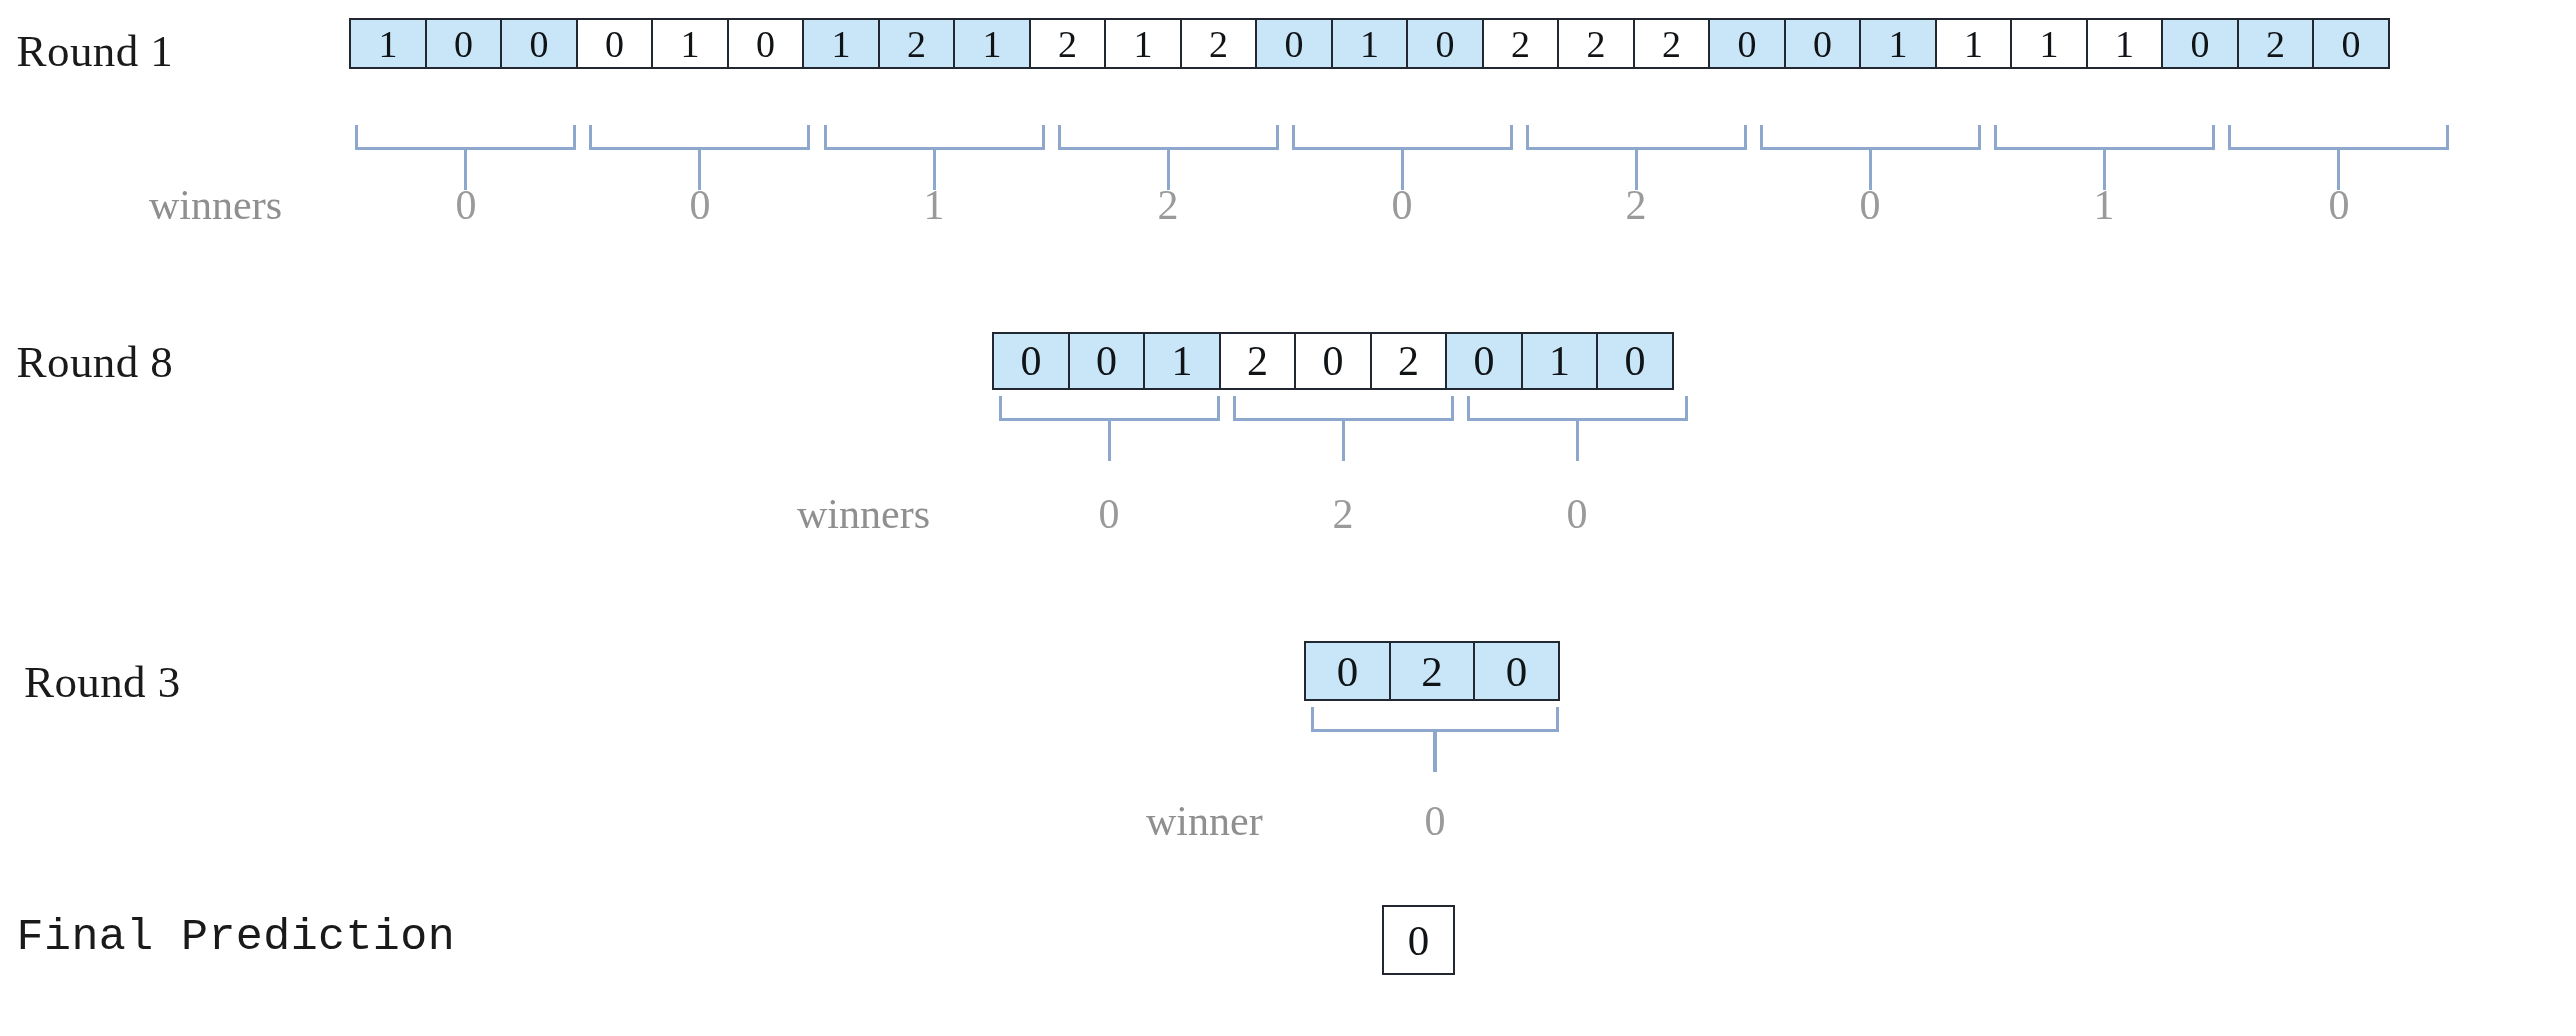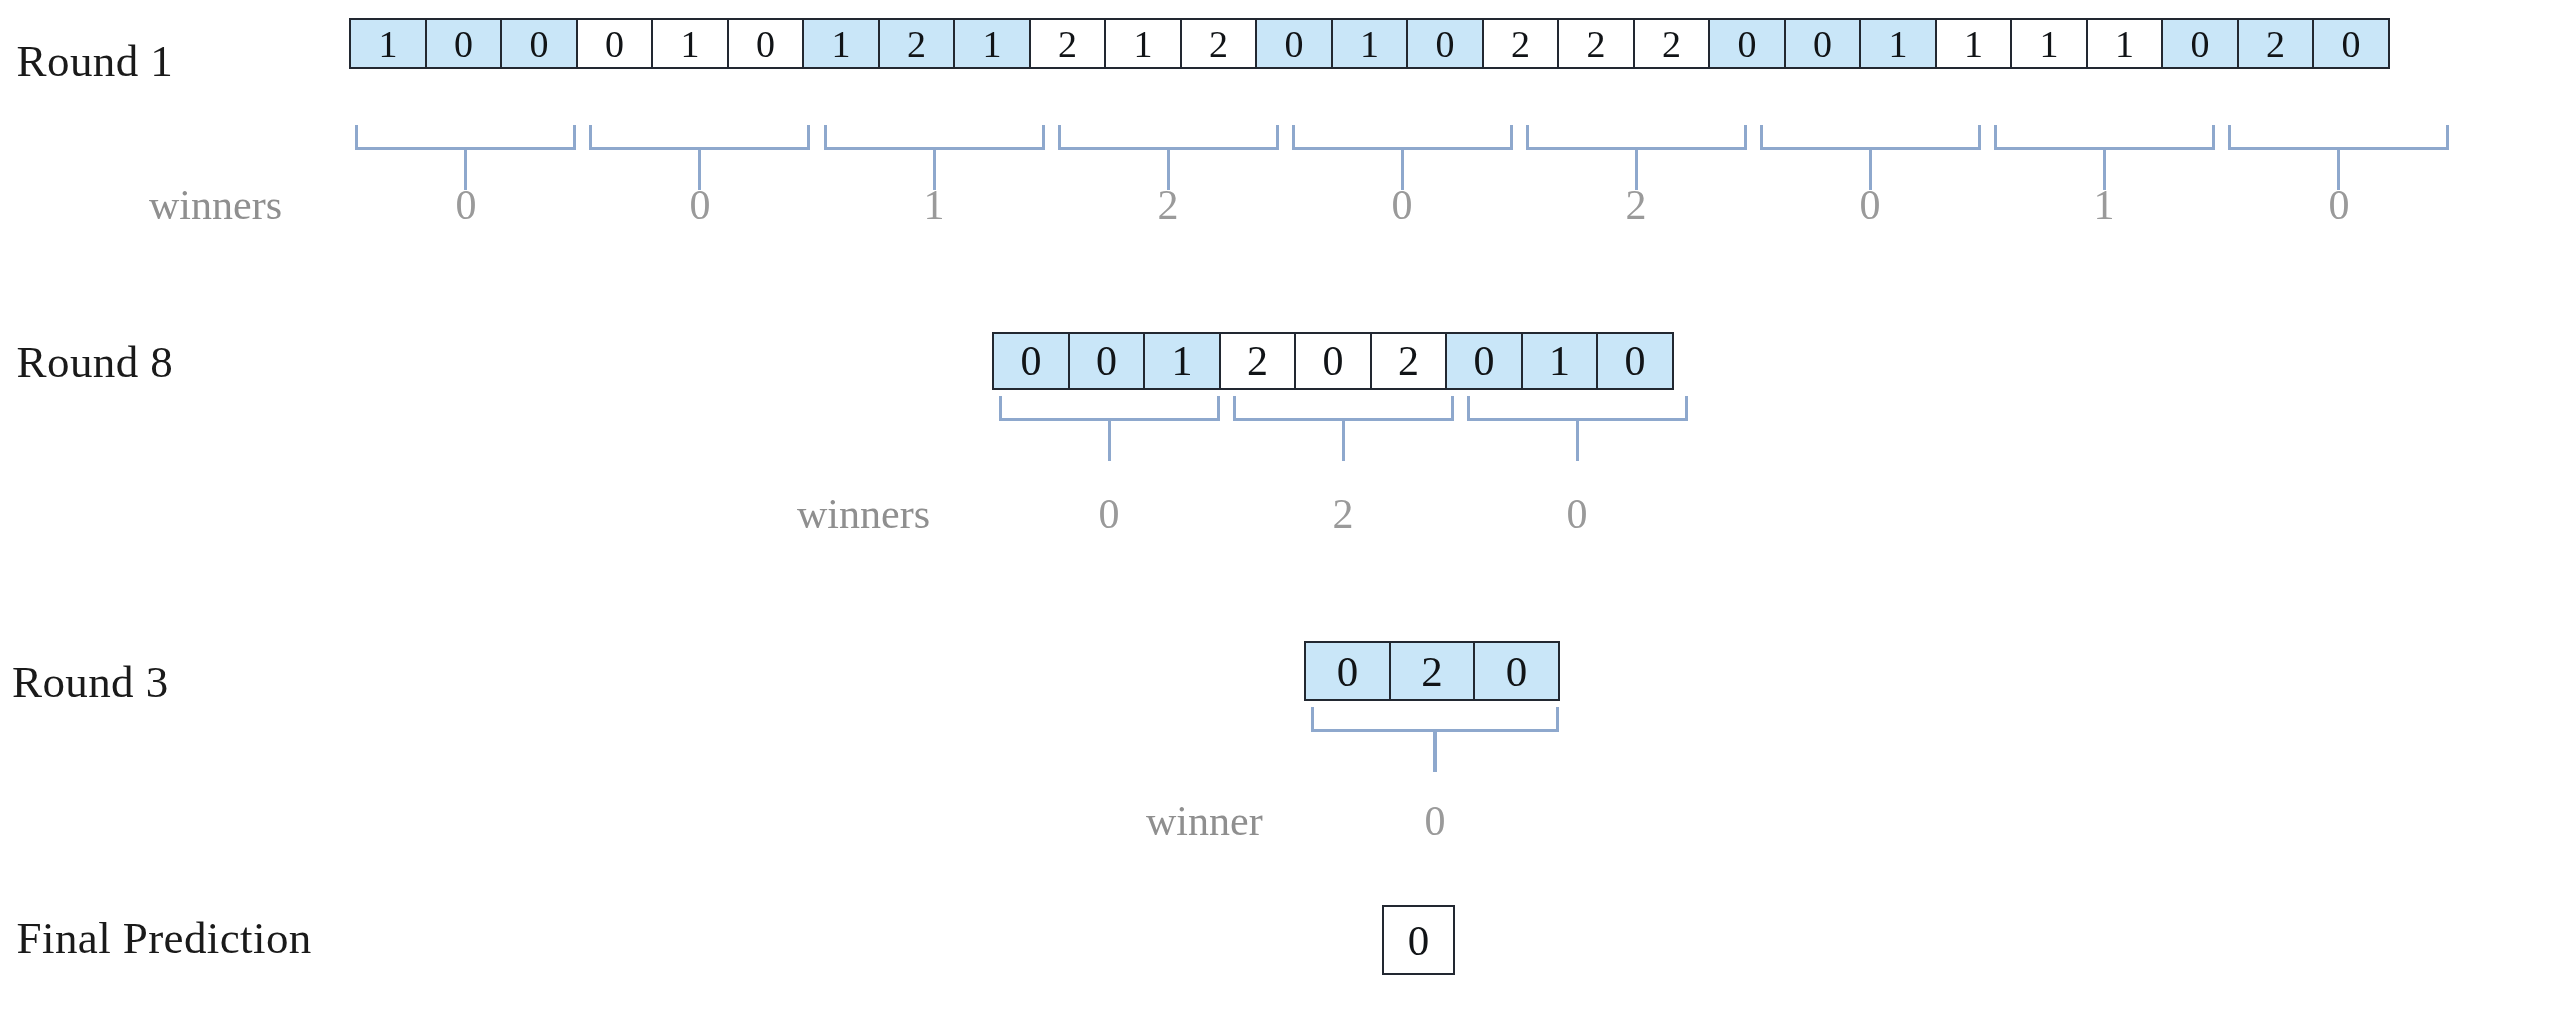--- a/index.html
+++ b/index.html
@@ -78,21 +78,21 @@
     font-family:"Liberation Serif","DejaVu Serif",serif;
     font-size:42px;
     white-space:nowrap;
   }
 </style>
 </head>
 <body>
 
 <div id="stage">
 
-  <div class="row-label" style="left:16.6px; top:25px;margin-top:10px;">Round 1</div>
+  <div class="row-label" style="left:16.6px; top:25px;">Round 1</div>
 
   <div class="strip" id="r1-strip" style="left:349px; top:18px;">
       <div class="cell hl" style="width: 78px; height: 51px; font-size: 38px;">1</div>
       <div class="cell hl" style="width: 78px; height: 51px; font-size: 38px;">0</div>
       <div class="cell hl" style="width: 78px; height: 51px; font-size: 38px;">0</div>
       <div class="cell" style="width: 78px; height: 51px; font-size: 38px;">0</div>
       <div class="cell" style="width: 78px; height: 51px; font-size: 38px;">1</div>
       <div class="cell" style="width: 78px; height: 51px; font-size: 38px;">0</div>
       <div class="cell hl" style="width: 78px; height: 51px; font-size: 38px;">1</div>
       <div class="cell hl" style="width: 78px; height: 51px; font-size: 38px;">2</div>
@@ -218,40 +218,40 @@
         <span class="tickL"></span>
         <span class="bar"></span>
         <span class="tickR"></span>
         <span class="stem" style="height:42px;"></span>
       </div>
       <div class="winner-val" style="left: 1460px; top: 490px; width: 234px;">0</div>
     </div>
 
   <div class="winners-label" style="left:797px; top:490px;">winners</div>
 
-  <div class="row-label" style="left:12px; top:656px;">Round 3</div>
+  <div class="row-label" style="left:24px; top:656px;">Round 3</div>
 
   <div class="strip" id="r3-strip" style="left:1304px; top:641px;">
       <div class="cell hl" style="width: 87px; height: 60px; font-size: 43px;">0</div>
       <div class="cell hl" style="width: 87px; height: 60px; font-size: 43px;">2</div>
       <div class="cell hl" style="width: 87px; height: 60px; font-size: 43px;">0</div>
     </div>
 
   <div id="r3-brackets">
       <div class="bracket" style="left: 1311px; top: 707px; width: 248px; height: 65px;">
         <span class="tickL"></span>
         <span class="bar"></span>
         <span class="tickR"></span>
         <span class="stem" style="height:42px;"></span>
       </div>
       <div class="winner-val" style="left: 1304px; top: 797px; width: 262px;">0</div>
     </div>
 
   <div class="winners-label" style="left:1146px; top:797px;">winner</div>
 
-  <div class="row-label" style="left:16.6px; top:912px;">Final Prediction</div>
+  <div class="row-label" style="left:16.6px; top:912px;font-family:Liberation Mono, monospace;">Final Prediction</div>
 
   <div class="strip" id="final-strip" style="left:1382px; top:905px;">
       <div class="cell" style="width: 73px; height: 70px; font-size: 43px;">0</div>
     </div>
 
 </div>
 
 
 </body></html>

